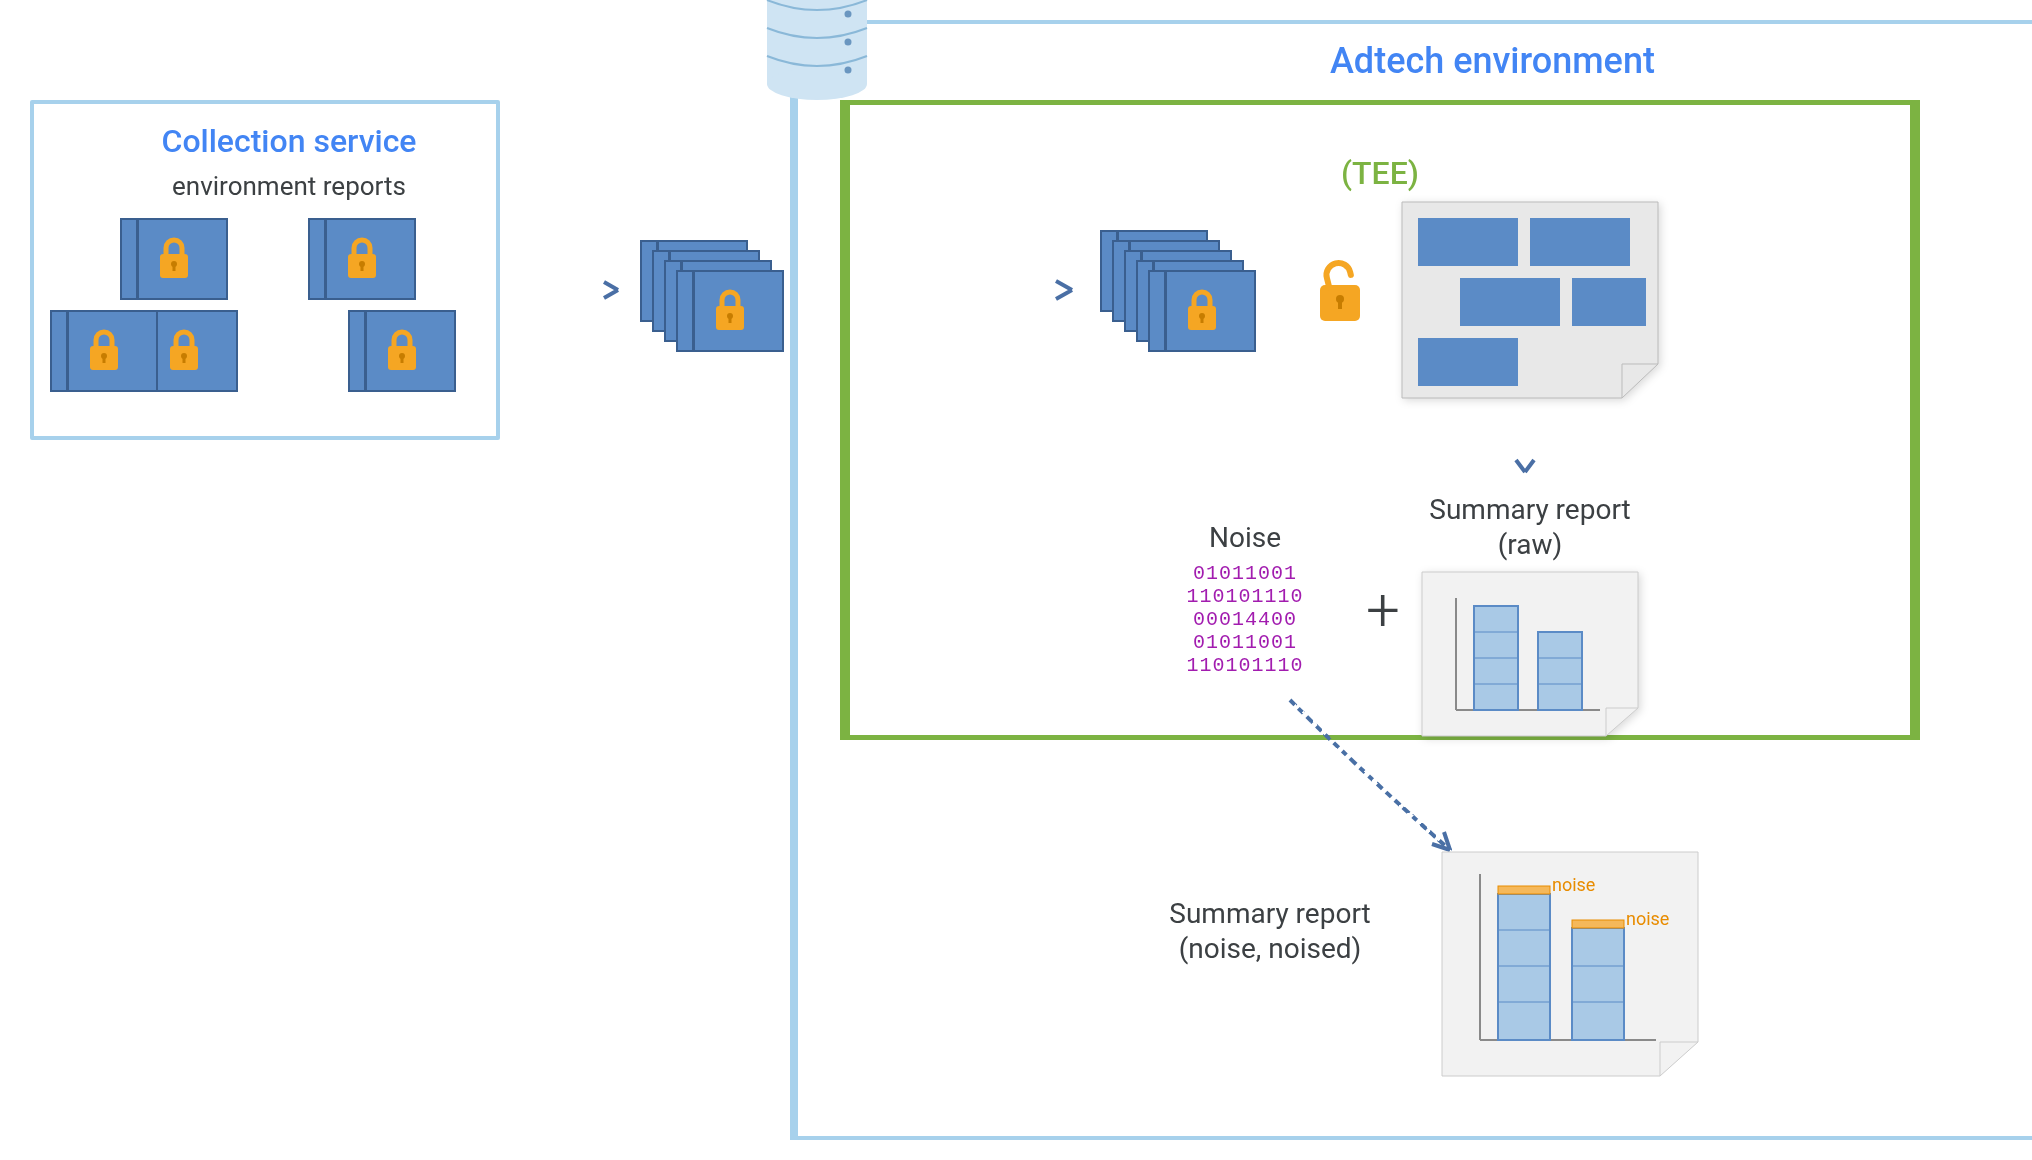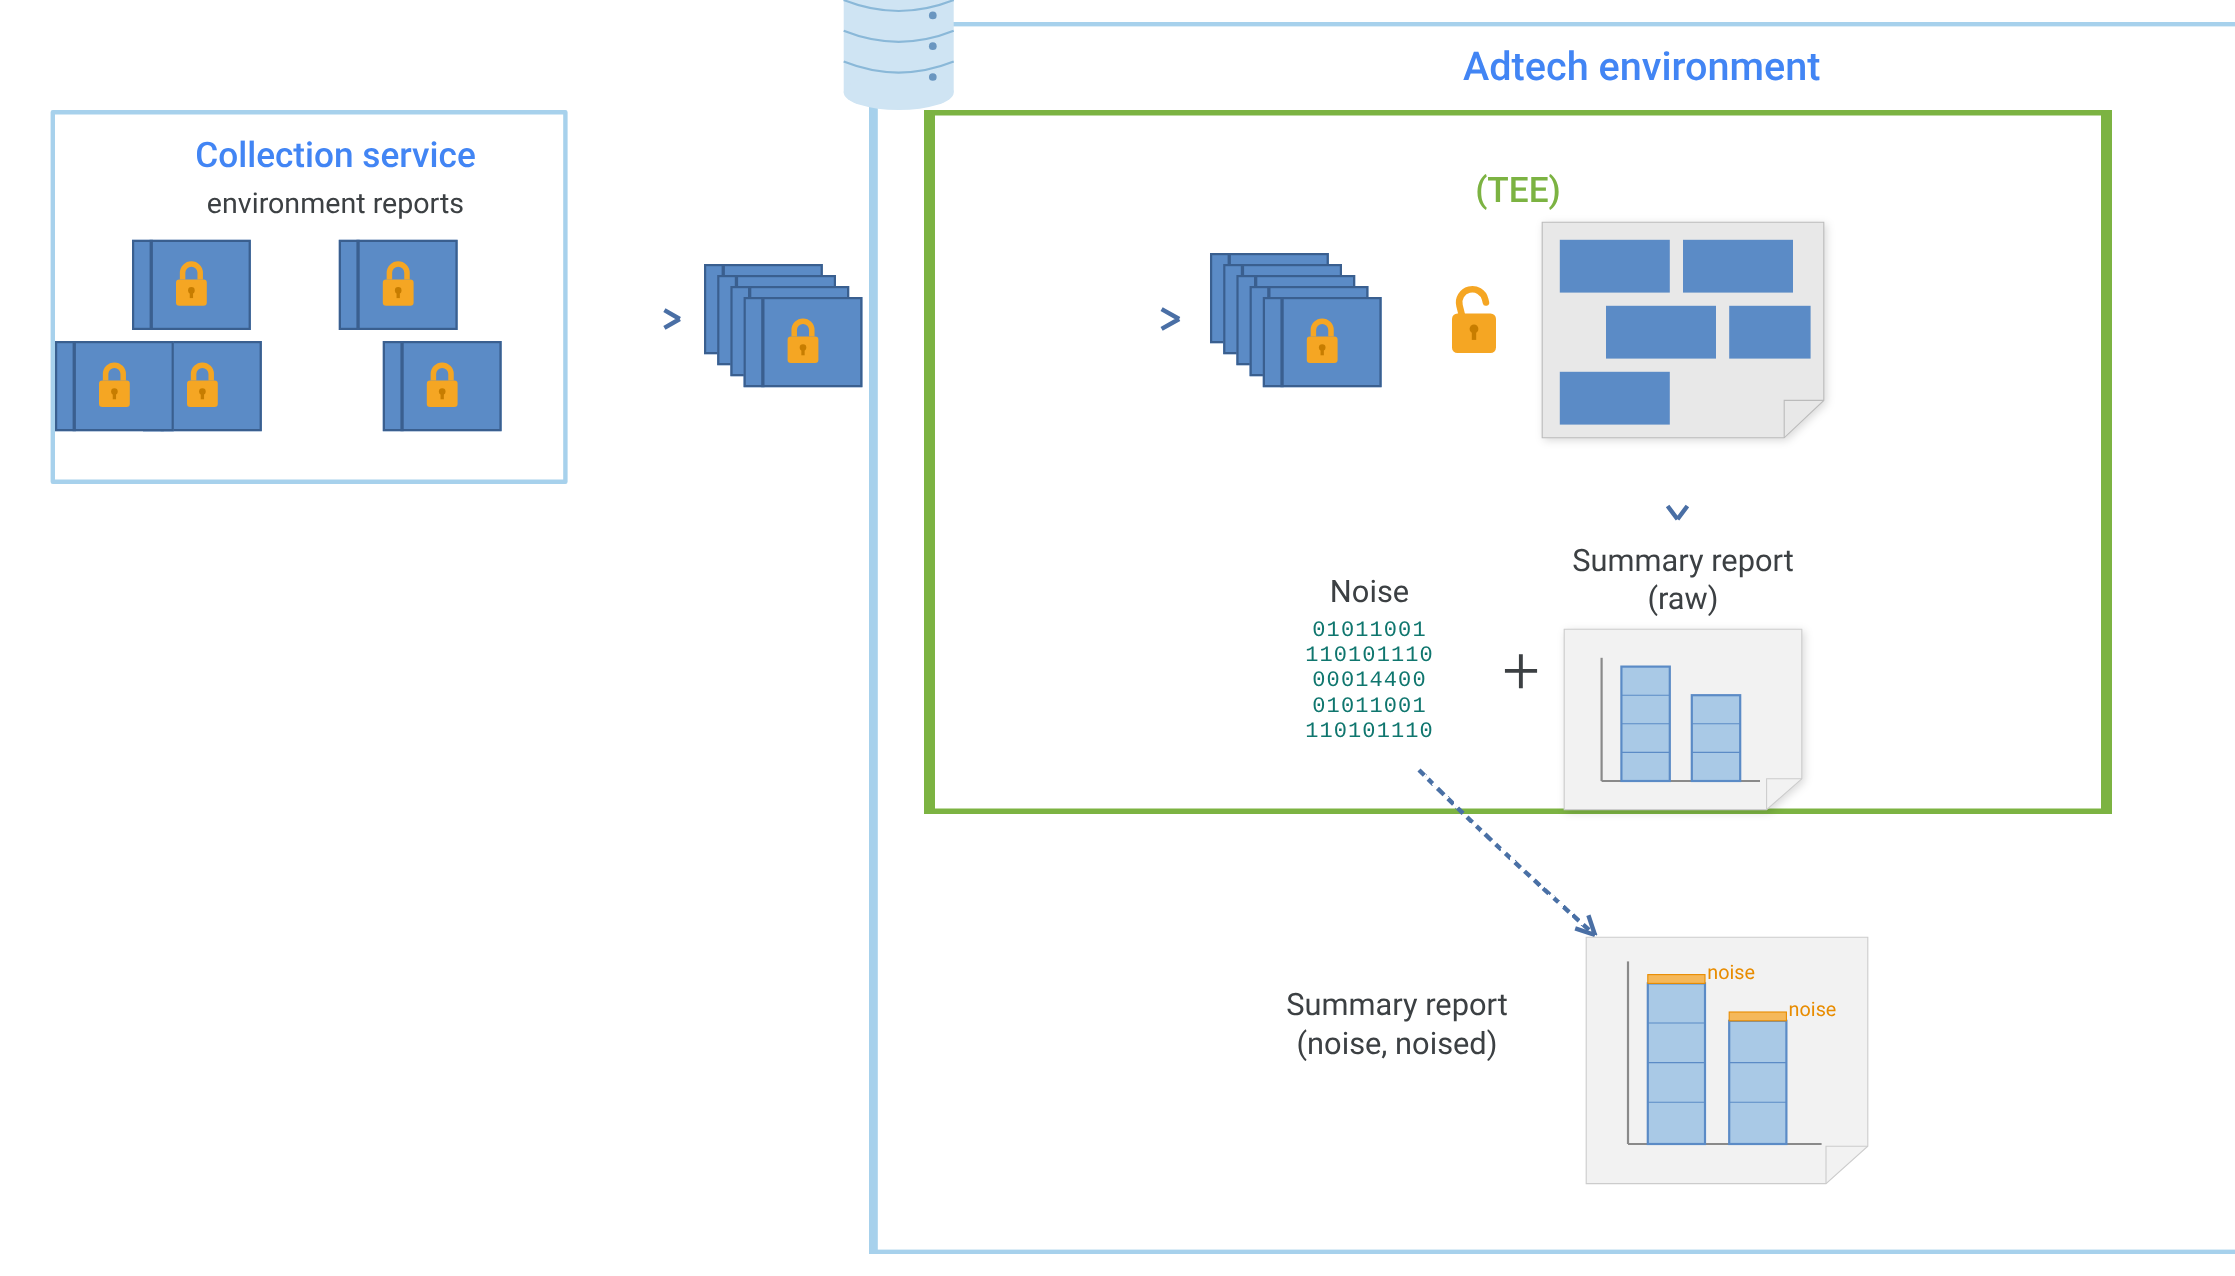--- a/index.html
+++ b/index.html
@@ -7,26 +7,26 @@
     font-family: -apple-system, BlinkMacSystemFont, "Segoe UI", Roboto, Helvetica, Arial, sans-serif;
     background: #ffffff;
     width: 2032px;
     height: 1160px;
     position: relative;
   }
   .canvas { position: relative; width: 2032px; height: 1160px; }
 
   .box-title { font-size: 32px; font-weight: 500; text-align: center; }
   .label { font-size: 28px; color: #3c4043; text-align: center; line-height: 1.25; }
-  .noise-bits { font-family: "Courier New", monospace; font-size: 20px; color: #0f766e; text-align: center; line-height: 1.15; letter-spacing: 1px; }
+  .noise-bits { font-family: "Courier New", monospace; font-size: 20px; color: #a21caf; text-align: center; line-height: 1.15; letter-spacing: 1px; }
 
   
   .collection-box {
     position: absolute;
-    left: 46px; top: 100px;
+    left: 30px; top: 100px;
     width: 470px; height: 340px;
     border: 4px solid #a7d1ec;
     border-radius: 2px;
     padding-left: 48px;
   }
   .collection-title { color: #4285f4; margin-top: 18px; }
 
   
   .adtech-box {
     position: absolute;

